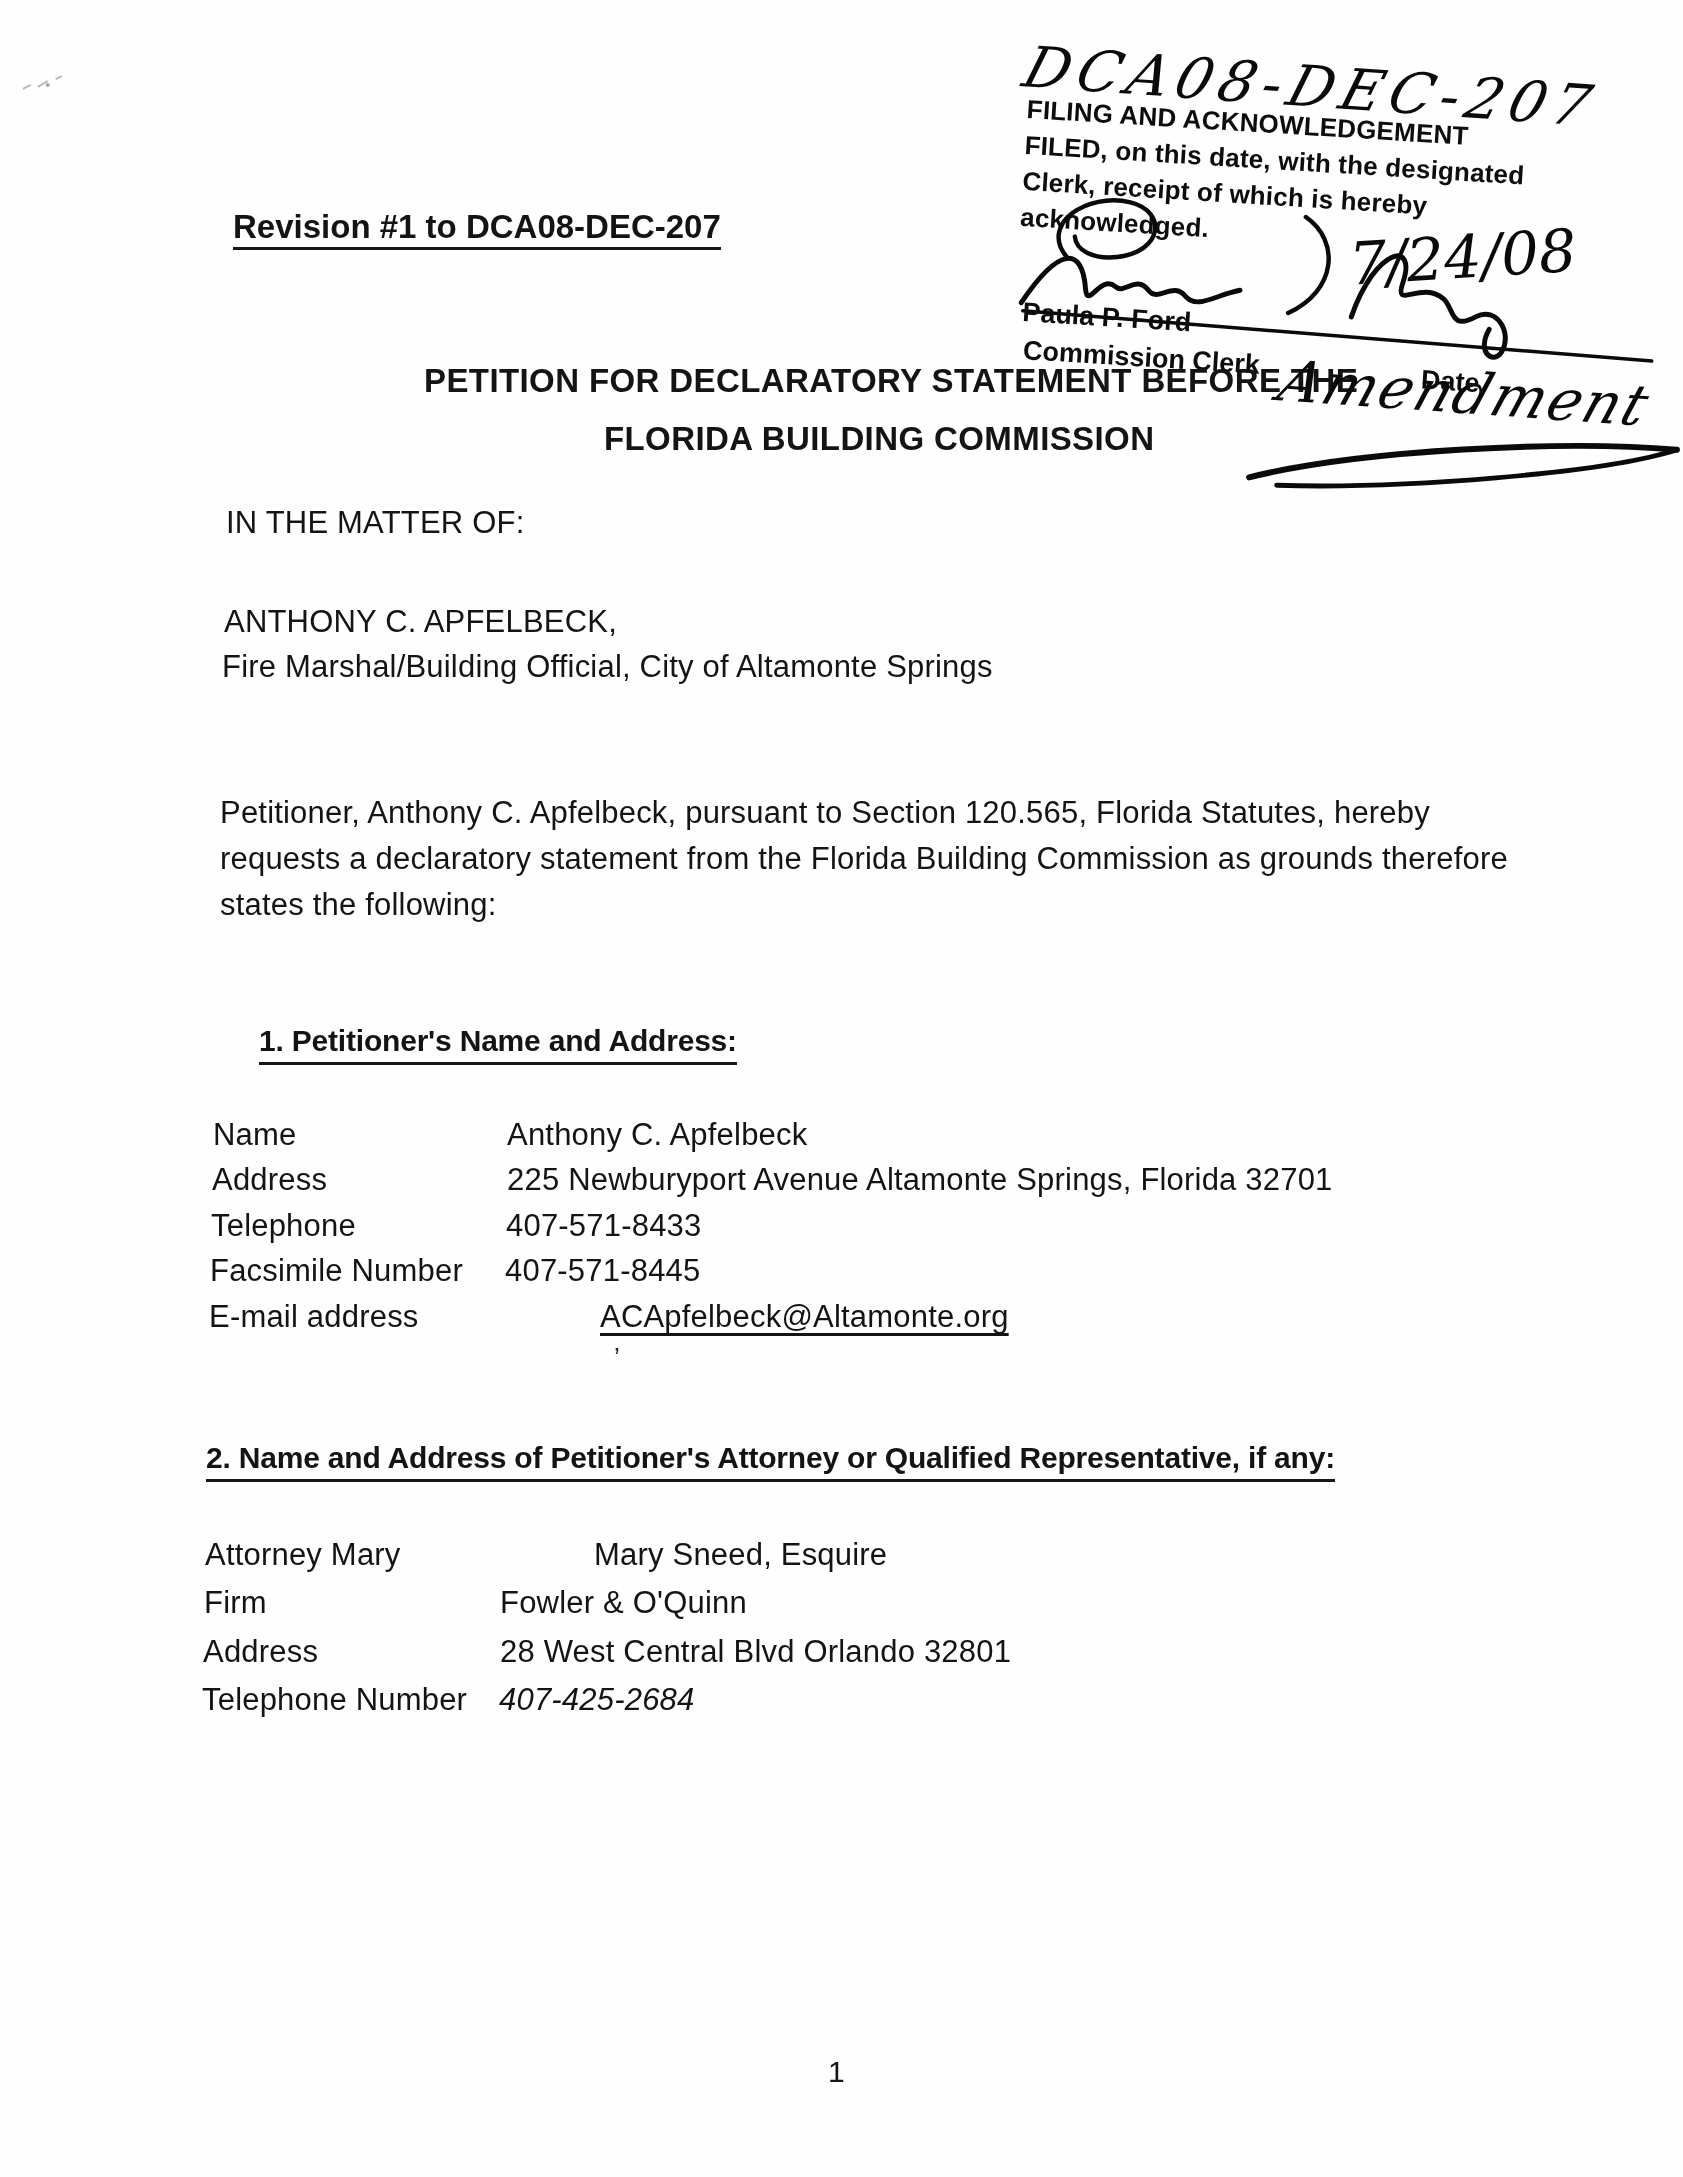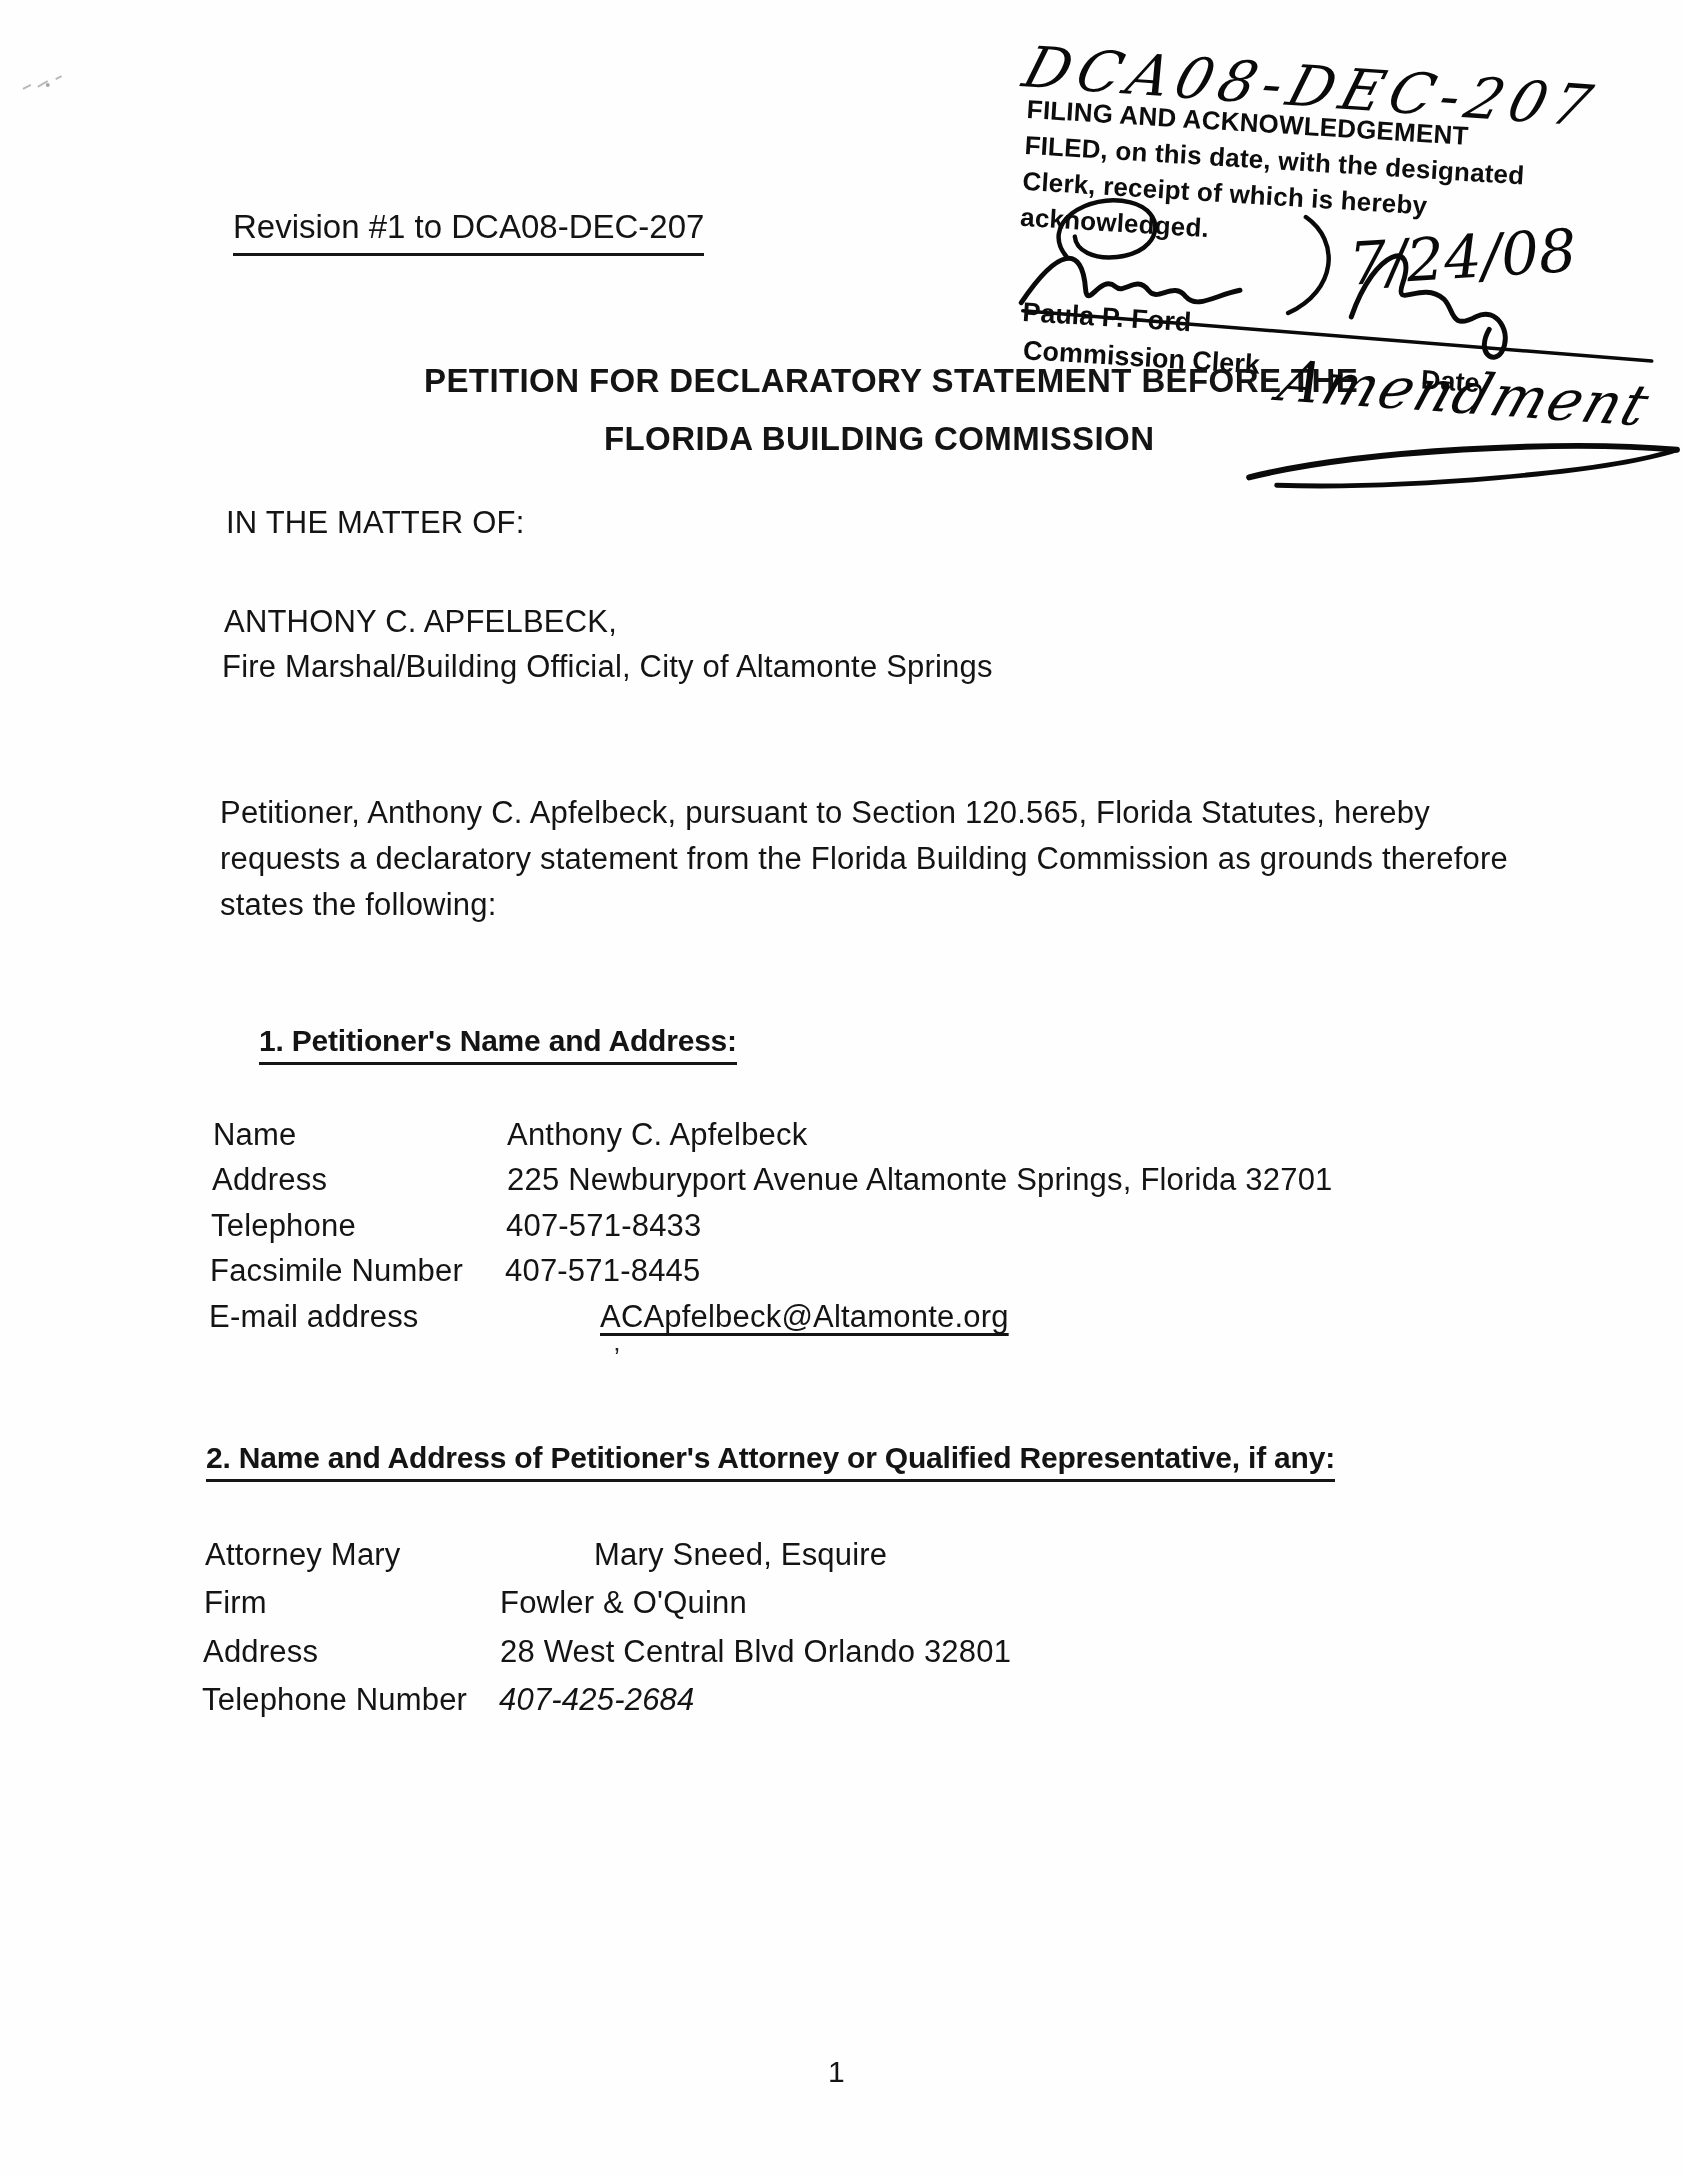--- a/index.html
+++ b/index.html
@@ -8,21 +8,21 @@
     font-family:"Liberation Sans",sans-serif;color:#141414;overflow:hidden;
   }
   .abs{position:absolute;}
   .body-text{font-size:31px;letter-spacing:0.2px;white-space:nowrap;}
   .para{font-size:31px;line-height:46px;letter-spacing:0.2px;}
   .heading{
     font-size:30px;font-weight:700;letter-spacing:-0.2px;white-space:nowrap;
     border-bottom:3px solid #161616;padding-bottom:4px;
   }
   .title{font-size:33px;font-weight:700;letter-spacing:0.4px;white-space:nowrap;}
-  .rev{font-size:33px;font-weight:400;border-bottom:3px solid #161616;padding-bottom:7px;white-space:nowrap;}
+  .rev{font-size:33px;font-weight:700;border-bottom:3px solid #161616;padding-bottom:1px;white-space:nowrap;}
   .stamp-line{font-size:26px;font-weight:700;line-height:36px;letter-spacing:0.2px;white-space:nowrap;color:#0d0d0d;}
   .stamp-name{font-size:27px;font-weight:700;white-space:nowrap;color:#0d0d0d;}
   .hw{
     font-family:"DejaVu Serif",serif;font-style:italic;color:#0a0a0a;white-space:nowrap;
   }
   .underline-val{text-decoration:underline;text-decoration-thickness:2.5px;text-underline-offset:6px;}
   .row-label{font-size:31px;letter-spacing:0.2px;white-space:nowrap;}
   .row-value{font-size:31px;letter-spacing:0.2px;white-space:nowrap;}
   svg{display:block;}
 </style>

